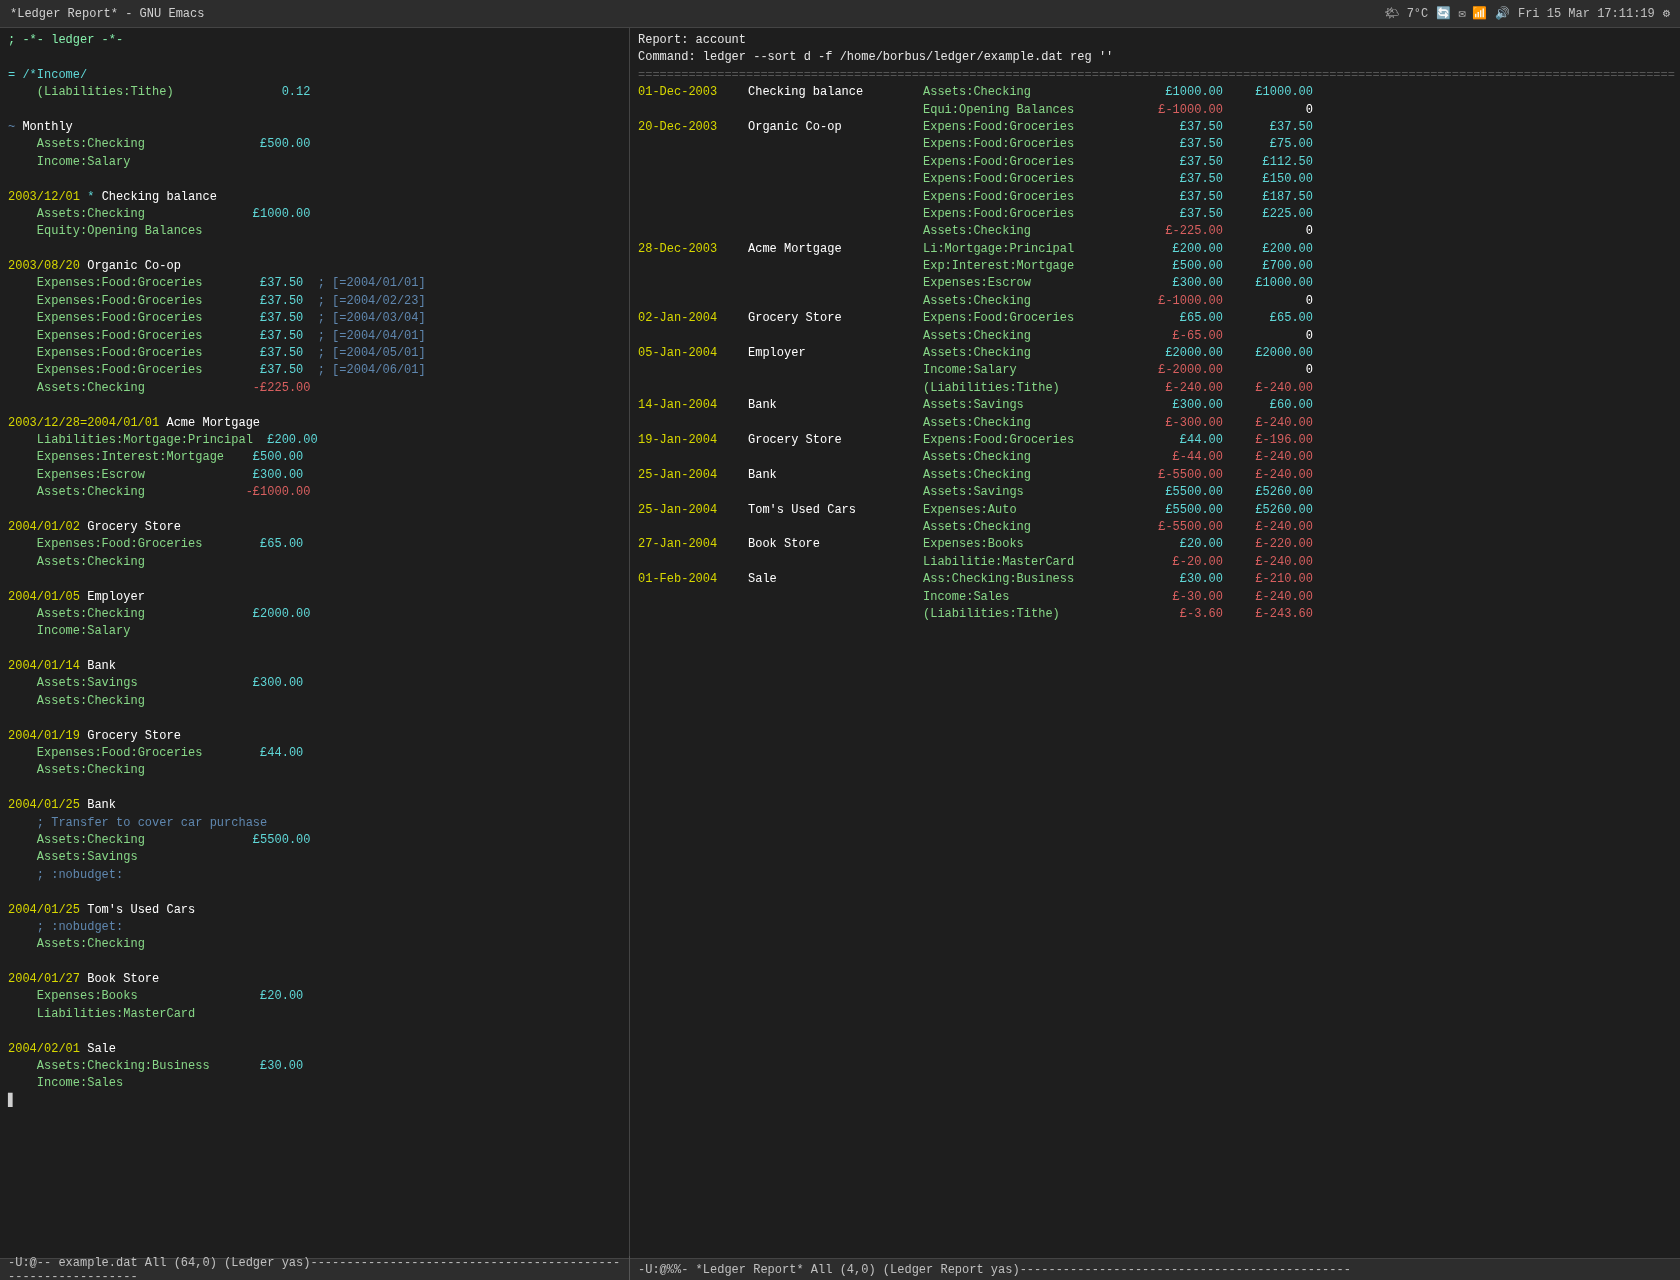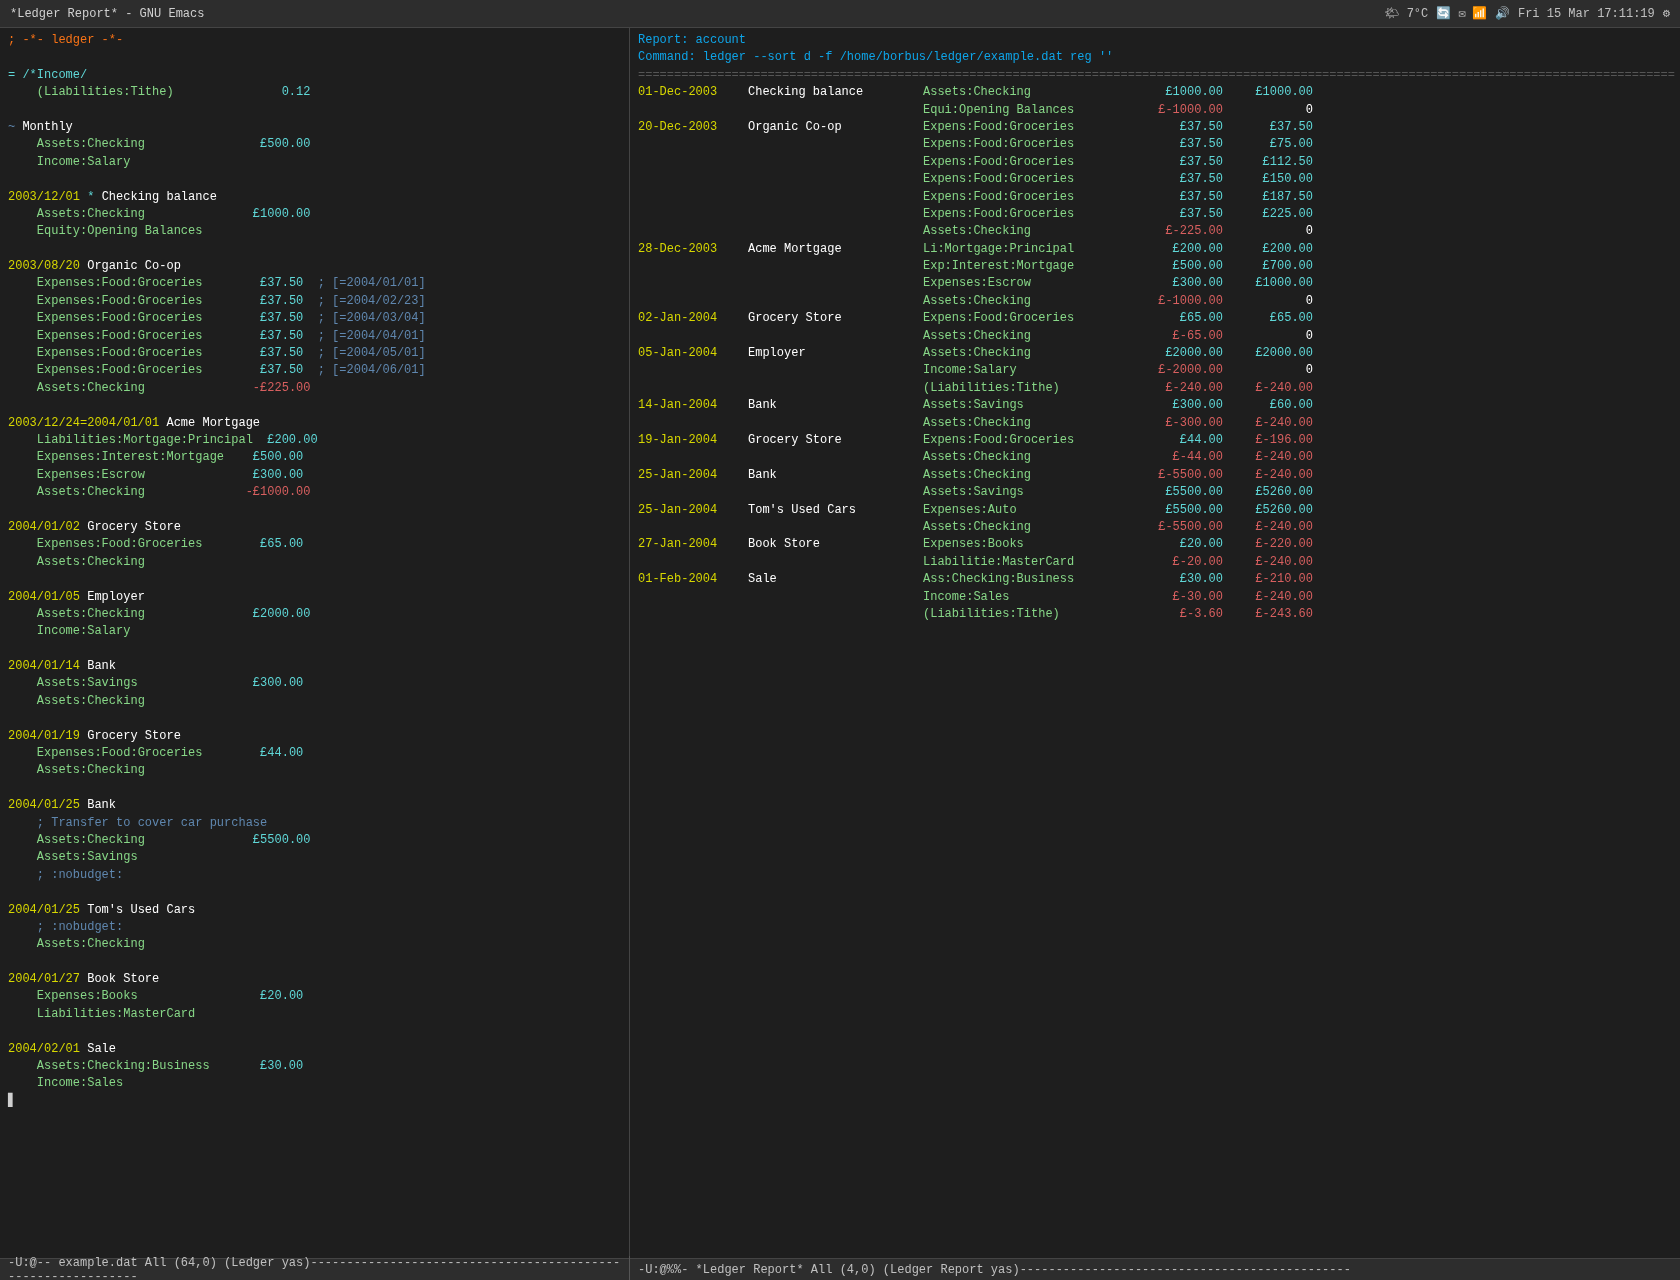--- a/index.html
+++ b/index.html
@@ -78,23 +78,23 @@
     .line { line-height: 1.45; white-space: pre; }
     .cyan { color: #5fd7d7; }
     .green { color: #87d787; }
     .white { color: #ffffff; }
     .comment { color: #5f87af; }
     .amount { color: #5fd7d7; }
     .neg-amount { color: #d75f5f; }
     .date { color: #d7d700; }
     .payee { color: #ffffff; }
     .tilde { color: #5f87af; }
-    .arrow { color: #f97316; }
-
-    .report-header { color: #0ea5e9; }
+    .arrow { color: #86efac; }
+
+    .report-header { color: #e5e5e5; }
     .separator { color: #555555; }
 
     
     .r-line {
       line-height: 1.45;
       white-space: pre;
       display: flex;
     }
 
     .pos { color: #5fd7d7; }
@@ -131,21 +131,21 @@
     <div class="line">&nbsp;</div>
     <div class="line"><span class="date">2003/08/20</span> <span class="payee">Organic Co-op</span></div>
     <div class="line">    <span class="green">Expenses:Food:Groceries</span>      <span class="amount">  £37.50</span>  <span class="comment">; [=2004/01/01]</span></div>
     <div class="line">    <span class="green">Expenses:Food:Groceries</span>      <span class="amount">  £37.50</span>  <span class="comment">; [=2004/02/23]</span></div>
     <div class="line">    <span class="green">Expenses:Food:Groceries</span>      <span class="amount">  £37.50</span>  <span class="comment">; [=2004/03/04]</span></div>
     <div class="line">    <span class="green">Expenses:Food:Groceries</span>      <span class="amount">  £37.50</span>  <span class="comment">; [=2004/04/01]</span></div>
     <div class="line">    <span class="green">Expenses:Food:Groceries</span>      <span class="amount">  £37.50</span>  <span class="comment">; [=2004/05/01]</span></div>
     <div class="line">    <span class="green">Expenses:Food:Groceries</span>      <span class="amount">  £37.50</span>  <span class="comment">; [=2004/06/01]</span></div>
     <div class="line">    <span class="green">Assets:Checking</span>              <span class="neg-amount"> -£225.00</span></div>
     <div class="line">&nbsp;</div>
-    <div class="line"><span class="date">2003/12/24=2004/01/01</span> <span class="payee">Acme Mortgage</span></div>
+    <div class="line"><span class="date">2003/12/28=2004/01/01</span> <span class="payee">Acme Mortgage</span></div>
     <div class="line">    <span class="green">Liabilities:Mortgage:Principal</span> <span class="amount"> £200.00</span></div>
     <div class="line">    <span class="green">Expenses:Interest:Mortgage</span>   <span class="amount"> £500.00</span></div>
     <div class="line">    <span class="green">Expenses:Escrow</span>              <span class="amount"> £300.00</span></div>
     <div class="line">    <span class="green">Assets:Checking</span>              <span class="neg-amount">-£1000.00</span></div>
     <div class="line">&nbsp;</div>
     <div class="line"><span class="date">2004/01/02</span> <span class="payee">Grocery Store</span></div>
     <div class="line">    <span class="green">Expenses:Food:Groceries</span>      <span class="amount">  £65.00</span></div>
     <div class="line">    <span class="green">Assets:Checking</span></div>
     <div class="line">&nbsp;</div>
     <div class="line"><span class="date">2004/01/05</span> <span class="payee">Employer</span></div>

